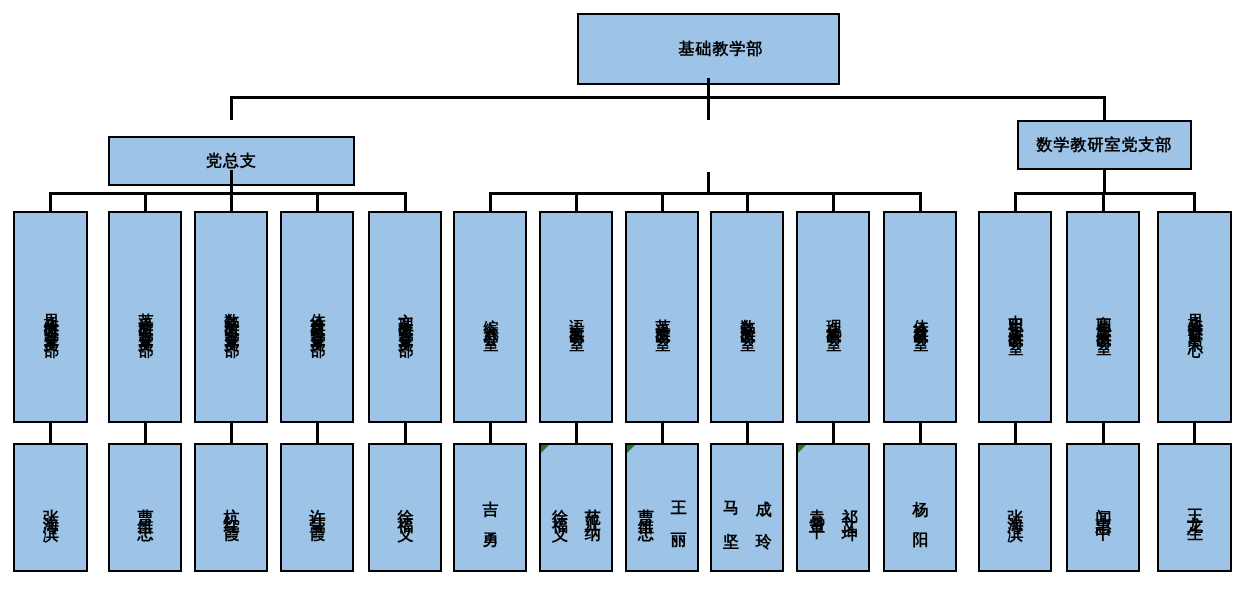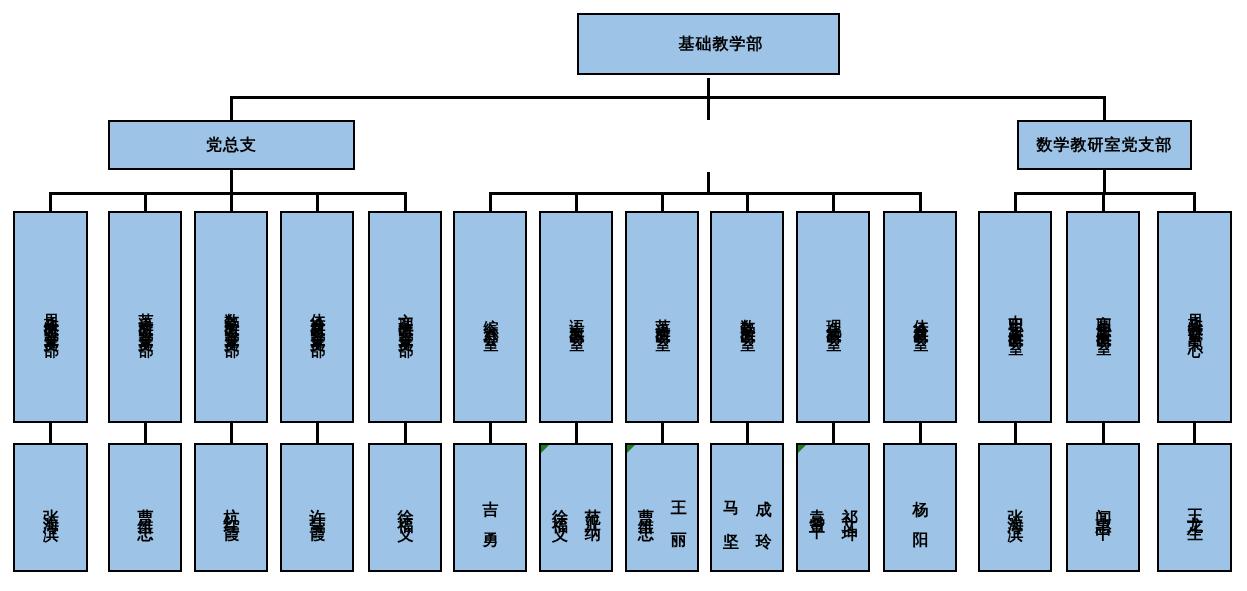--- a/index.html
+++ b/index.html
@@ -22,27 +22,27 @@
   .name-col{font-size:16px;letter-spacing:8px;}
   .namebox{gap:16px;}
   .line{position:absolute;}
   .flag{position:absolute;top:0;left:0;width:0;height:0;
     border-right:8px solid transparent;}
 </style>
 </head>
 <body>
 
 <div id="chart">
-    <div class="box" style="left: 577px; top: 13px; width: 263px; height: 62px; background: rgb(157, 195, 230); border-color: rgb(0, 0, 0); padding-left: 25px;">
+    <div class="box" style="left: 577px; top: 13px; width: 263px; height: 72px; background: rgb(157, 195, 230); border-color: rgb(0, 0, 0); padding-left: 25px;">
       <span class="hlabel">基础教学部</span>
     </div>
     <div class="line" style="left: 707px; top: 78px; width: 3px; height: 19px; background: rgb(0, 0, 0);"></div>
     <div class="line" style="left: 230px; top: 95.5px; width: 876px; height: 3px; background: rgb(0, 0, 0);"></div>
     <div class="line" style="left: 230px; top: 97px; width: 3px; height: 23px; background: rgb(0, 0, 0);"></div>
-    <div class="box" style="left: 108px; top: 120px; width: 247px; height: 50px; background: rgb(157, 195, 230); border-color: rgb(0, 0, 0);">
+    <div class="box" style="left: 108px; top: 136px; width: 247px; height: 50px; background: rgb(157, 195, 230); border-color: rgb(0, 0, 0);">
       <span class="hlabel">党总支</span>
     </div>
     <div class="line" style="left: 230px; top: 170px; width: 3px; height: 23px; background: rgb(0, 0, 0);"></div>
     <div class="line" style="left: 49px; top: 191.5px; width: 357.5px; height: 3px; background: rgb(0, 0, 0);"></div>
     <div class="line" style="left: 49px; top: 193px; width: 3px; height: 18px; background: rgb(0, 0, 0);"></div>
     <div class="box" style="left: 13px; top: 211px; width: 75px; height: 212px; background: rgb(157, 195, 230); border-color: rgb(0, 0, 0);">
       <span class="vtext branch-label">思政教研室党支部</span>
     </div>
     <div class="line" style="left: 49px; top: 423px; width: 3px; height: 20px; background: rgb(0, 0, 0);"></div>
     <div class="box namebox" style="left: 13px; top: 443px; width: 75px; height: 129px; background: rgb(157, 195, 230); border-color: rgb(0, 0, 0);">

